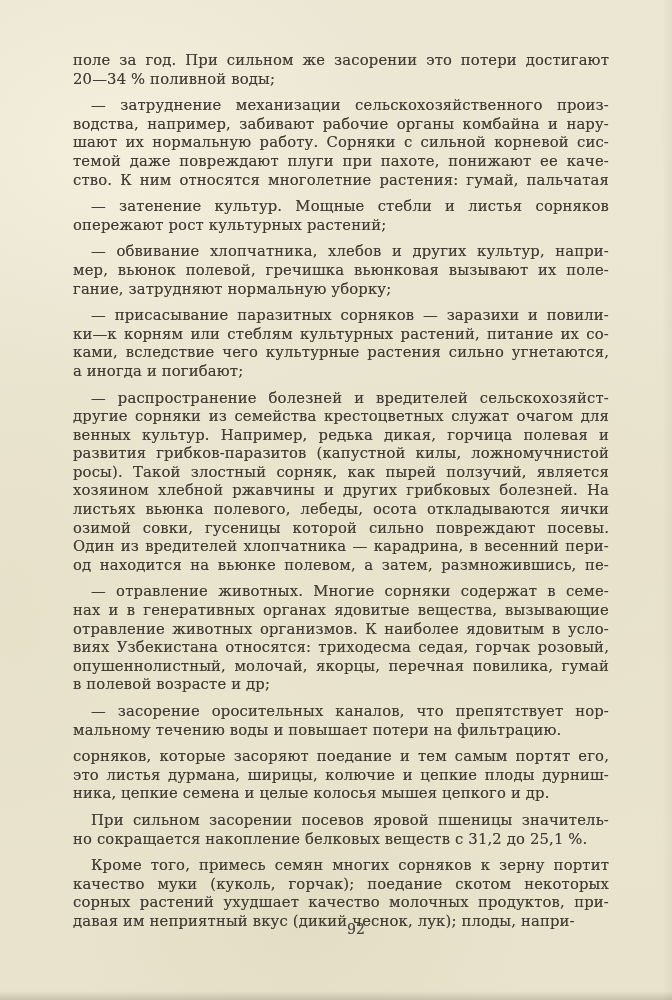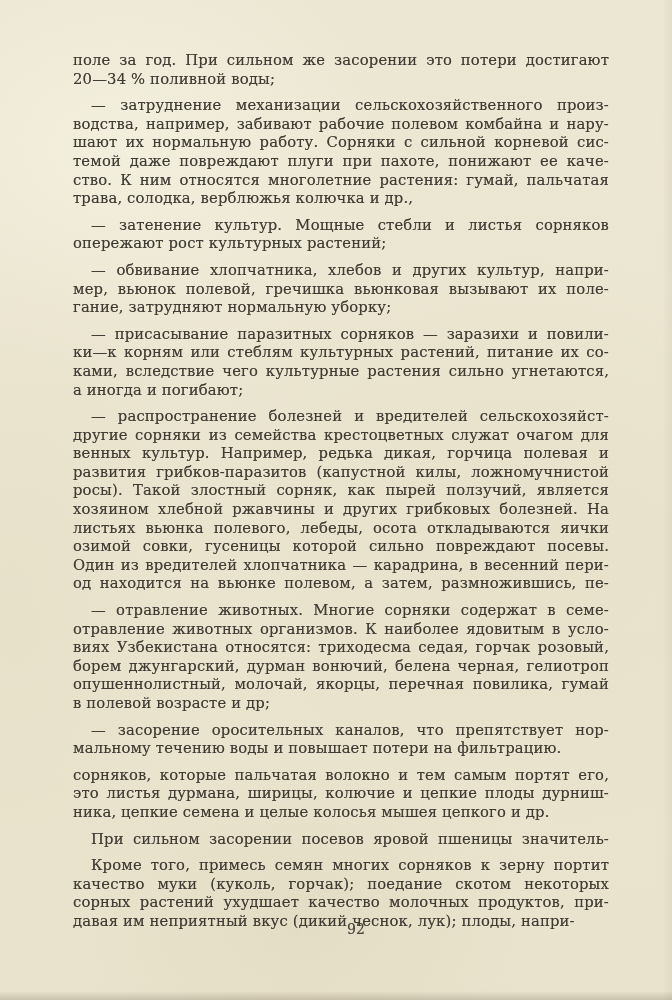--- a/index.html
+++ b/index.html
@@ -74,25 +74,24 @@
 <body>
 
 <div class="page">
   <div class="text-block">
       <div class="paragraph">
         <div class="line">поле за год. При сильном же засорении это потери достигают</div>
         <div class="line last">20—34 % поливной воды;</div>
       </div>
       <div class="paragraph">
         <div class="line first">— затруднение механизации сельскохозяйственного произ-</div>
-        <div class="line">водства, например, забивают рабочие полевом комбайна и нару-</div>
+        <div class="line">водства, например, забивают рабочие органы комбайна и нару-</div>
         <div class="line">шают их нормальную работу. Сорняки с сильной корневой сис-</div>
         <div class="line">темой даже повреждают плуги при пахоте, понижают ее каче-</div>
         <div class="line">ство. К ним относятся многолетние растения: гумай, пальчатая</div>
-        <div class="line last">трава, солодка, верблюжья колючка и др.,</div>
       </div>
       <div class="paragraph">
         <div class="line first">— затенение культур. Мощные стебли и листья сорняков</div>
         <div class="line last">опережают рост культурных растений;</div>
       </div>
       <div class="paragraph">
         <div class="line first">— обвивание хлопчатника, хлебов и других культур, напри-</div>
         <div class="line">мер, вьюнок полевой, гречишка вьюнковая вызывают их поле-</div>
         <div class="line last">гание, затрудняют нормальную уборку;</div>
       </div>
@@ -109,37 +108,38 @@
         <div class="line">развития грибков-паразитов (капустной килы, ложномучнистой</div>
         <div class="line">росы). Такой злостный сорняк, как пырей ползучий, является</div>
         <div class="line">хозяином хлебной ржавчины и других грибковых болезней. На</div>
         <div class="line">листьях вьюнка полевого, лебеды, осота откладываются яички</div>
         <div class="line">озимой совки, гусеницы которой сильно повреждают посевы.</div>
         <div class="line">Один из вредителей хлопчатника — карадрина, в весенний пери-</div>
         <div class="line">од находится на вьюнке полевом, а затем, размножившись, пе-</div>
       </div>
       <div class="paragraph">
         <div class="line first">— отравление животных. Многие сорняки содержат в семе-</div>
+        <div class="line">нах и в генеративных органах ядовитые вещества, вызывающие</div>
         <div class="line">отравление животных организмов. К наиболее ядовитым в усло-</div>
         <div class="line">виях Узбекистана относятся: триходесма седая, горчак розовый,</div>
-        <div class="line">борем джунгарский, дурман вонючий, белена черная, гелиотроп</div>
         <div class="line">опушеннолистный, молочай, якорцы, перечная повилика, гумай</div>
         <div class="line last">в полевой возрасте и др;</div>
       </div>
       <div class="paragraph">
         <div class="line first">— засорение оросительных каналов, что препятствует нор-</div>
         <div class="line last">мальному течению воды и повышает потери на фильтрацию.</div>
       </div>
       <div class="paragraph">
-        <div class="line">сорняков, которые пальчатая волокно и тем самым портят его,</div>
+        <div class="line">сорняков, которые засоряют поедание и тем самым портят его,</div>
         <div class="line">это листья дурмана, ширицы, колючие и цепкие плоды дурниш-</div>
         <div class="line last">ника, цепкие семена и целые колосья мышея цепкого и др.</div>
       </div>
       <div class="paragraph">
         <div class="line first">При сильном засорении посевов яровой пшеницы значитель-</div>
+        <div class="line last">но сокращается накопление белковых веществ с 31,2 до 25,1 %.</div>
       </div>
       <div class="paragraph">
         <div class="line first">Кроме того, примесь семян многих сорняков к зерну портит</div>
         <div class="line">качество муки (куколь, горчак); поедание скотом некоторых</div>
         <div class="line">сорных растений ухудшает качество молочных продуктов, при-</div>
         <div class="line last">давая им неприятный вкус (дикий чеснок, лук); плоды, напри-</div>
       </div>
     </div>
   <div class="page-number">92</div>
 </div>

